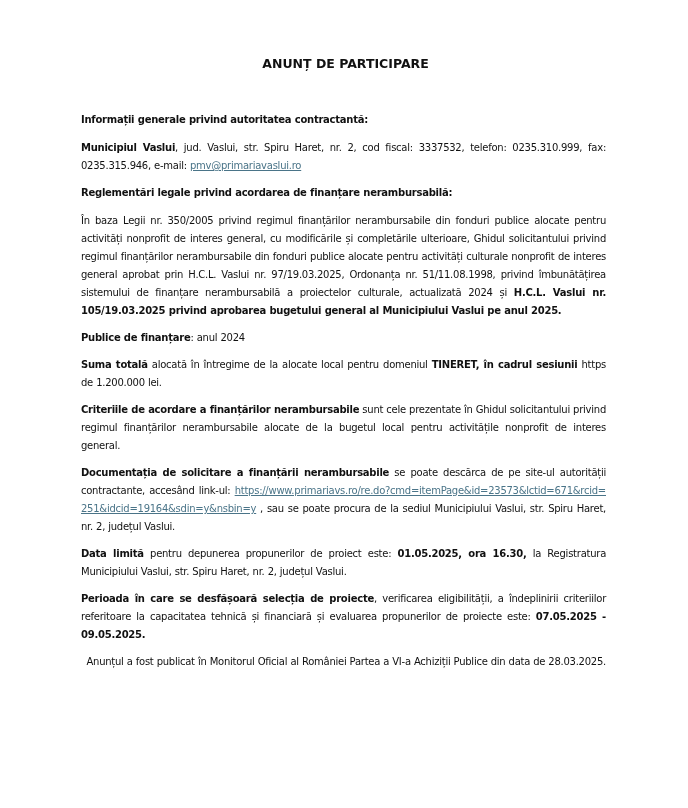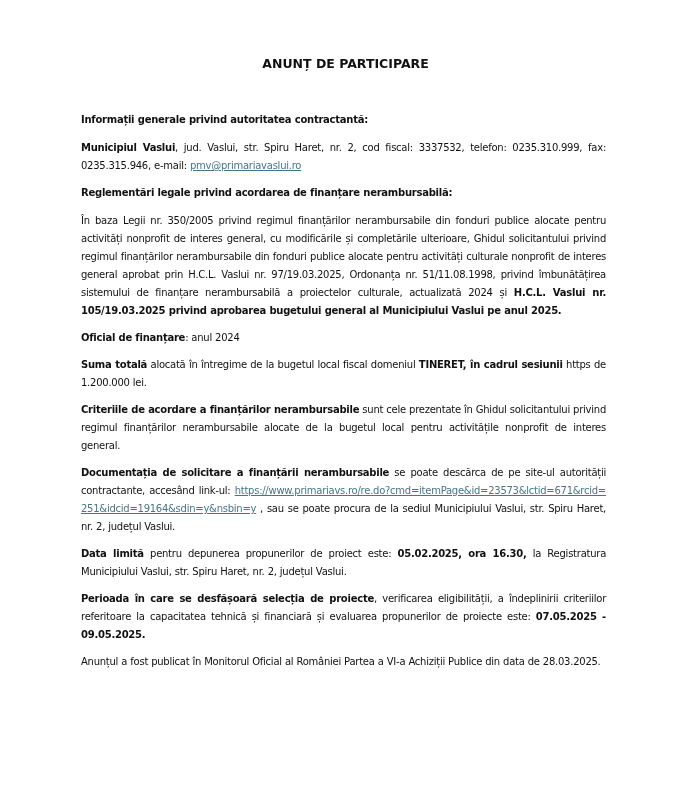--- a/index.html
+++ b/index.html
@@ -41,21 +41,21 @@
       font-weight: bold;
       margin-bottom: 10px;
     }
     .b { font-weight: bold; }
     a.link {
       color: #4a7488;
       text-decoration: underline;
       text-decoration-color: #4a7488;
     }
     .doc p.center {
-      text-align: left;
+      text-align: right;
       margin-top: 8px;
     }
     .url {
       word-break: break-all;
     }
   </style>
 </head>
 <body>
 
 <div class="page">
@@ -63,27 +63,27 @@
 
   <div class="doc">
     <p class="heading">Informații generale privind autoritatea contractantă:</p>
 
     <p><span class="b">Municipiul Vaslui</span><span>, jud. Vaslui, str. Spiru Haret, nr. 2, cod fiscal: 3337532, telefon: 0235.310.999, fax: 0235.315.946, e-mail: </span><a class="link" href="#">pmv@primariavaslui.ro</a></p>
 
     <p class="heading">Reglementări legale privind acordarea de finanțare nerambursabilă:</p>
 
     <p><span>În baza Legii nr. 350/2005 privind regimul finanțărilor nerambursabile din fonduri publice alocate pentru activități nonprofit de interes general, cu modificările și completările ulterioare, Ghidul solicitantului privind regimul finanțărilor nerambursabile din fonduri publice alocate pentru activități culturale nonprofit de interes general aprobat prin H.C.L. Vaslui nr. 97/19.03.2025, Ordonanța nr. 51/11.08.1998, privind îmbunătățirea sistemului de finanțare nerambursabilă a proiectelor culturale, actualizată 2024 și </span><span class="b">H.C.L. Vaslui nr. 105/19.03.2025 privind aprobarea bugetului general al Municipiului Vaslui pe anul 2025.</span></p>
 
-    <p><span class="b">Oficial de finanțare</span><span>: anul 2024</span></p>
+    <p><span class="b">Publice de finanțare</span><span>: anul 2024</span></p>
 
-    <p><span class="b">Suma totală</span><span> alocată în întregime de la bugetul local fiscal domeniul </span><span class="b">TINERET, în cadrul sesiunii</span><span> https de 1.200.000 lei.</span></p>
+    <p><span class="b">Suma totală</span><span> alocată în întregime de la alocate local pentru domeniul </span><span class="b">TINERET, în cadrul sesiunii</span><span> https de 1.200.000 lei.</span></p>
 
     <p><span class="b">Criteriile de acordare a finanțărilor nerambursabile</span><span> sunt cele prezentate în Ghidul solicitantului privind regimul finanțărilor nerambursabile alocate de la bugetul local pentru activitățile nonprofit de interes general.</span></p>
 
     <p><span class="b">Documentația de solicitare a finanțării nerambursabile</span><span> se poate descărca de pe site-ul autorității contractante, accesând link-ul: </span><a class="link url" href="#">https://www.primariavs.ro/re.do?cmd=itemPage&amp;id=23573&amp;lctid=671&amp;rcid=251&amp;idcid=19164&amp;sdin=y&amp;nsbin=y</a><span> , sau se poate procura de la sediul Municipiului Vaslui, str. Spiru Haret, nr. 2, județul Vaslui.</span></p>
 
-    <p><span class="b">Data limită</span><span> pentru depunerea propunerilor de proiect este: </span><span class="b">05.02.2025, ora 16.30,</span><span> la Registratura Municipiului Vaslui, str. Spiru Haret, nr. 2, județul Vaslui.</span></p>
+    <p><span class="b">Data limită</span><span> pentru depunerea propunerilor de proiect este: </span><span class="b">01.05.2025, ora 16.30,</span><span> la Registratura Municipiului Vaslui, str. Spiru Haret, nr. 2, județul Vaslui.</span></p>
 
     <p><span class="b">Perioada în care se desfășoară selecția de proiecte</span><span>, verificarea eligibilității, a îndeplinirii criteriilor referitoare la capacitatea tehnică și financiară și evaluarea propunerilor de proiecte este: </span><span class="b">07.05.2025 - 09.05.2025.</span></p>
 
     <p class="center">Anunțul a fost publicat în Monitorul Oficial al României Partea a VI-a Achiziții Publice din data de 28.03.2025.</p>
   </div>
 </div>
 
 </body></html>

